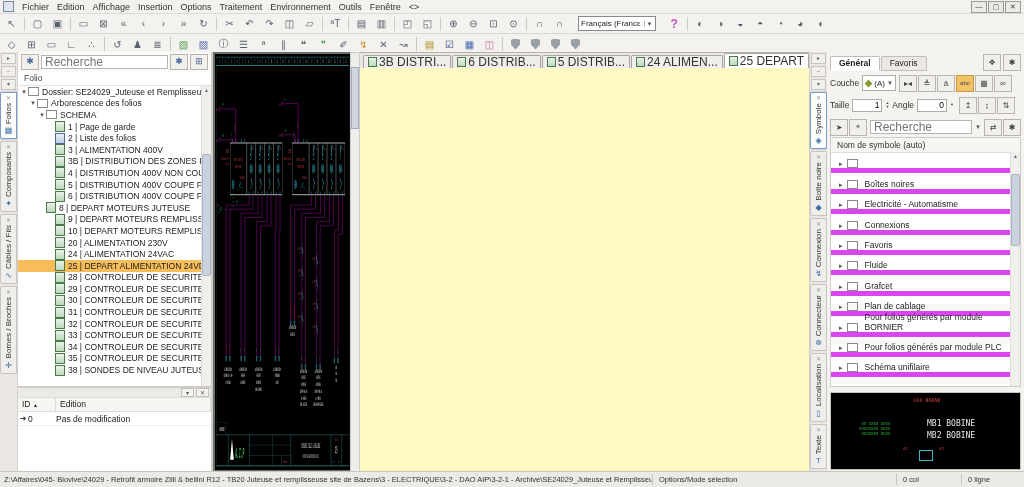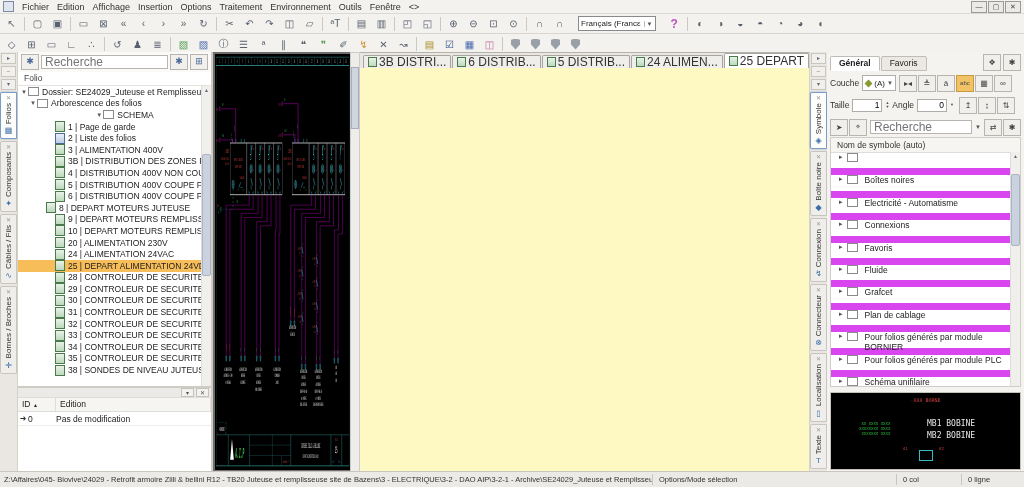--- a/index.html
+++ b/index.html
@@ -75,21 +75,21 @@
 .rp-label{color:#333;font-size:8.5px}
 .mini-btn{width:16px;height:15px;border:1px solid #b8b5b0;background:#f1efeb;display:flex;align-items:center;justify-content:center;font-size:8px;color:#444;flex:none}
 .mini-btn.active{background:#f2c366;border-color:#c89a3e}
 .mini-input{width:30px;height:13px;border:1px solid #b0ada8;text-align:right;font-size:8.5px;padding:0 2px;font-family:"Liberation Sans",sans-serif;box-sizing:border-box}
 .spin{display:flex;flex-direction:column;font-size:4px;color:#555;line-height:4px}
 .dropdown{display:flex;align-items:center;gap:2px;border:1px solid #b0ada8;background:#fff;height:14px;padding:0 2px;font-size:8px}
 .dropdown .dd{font-size:6px;color:#555}
 .diamond{width:7px;height:7px;background:#8a9a30;transform:rotate(45deg) scale(.8)}
 .rp-listwrap{flex:1;position:relative;border:1px solid #d0cdc8;background:#fff;min-height:0;overflow:hidden}
 .list-header{height:14px;line-height:14px;padding:0 6px;background:#f6f5f2;border-bottom:1px solid #ddd;font-size:8.5px;color:#333}
-.sym-row{height:15.4px;display:flex;align-items:flex-start;gap:4px;border-bottom:7px solid #d946ef;padding-left:8px;font-size:8.5px;color:#222}
+.sym-row{height:15.4px;display:flex;align-items:flex-end;gap:4px;border-bottom:5px solid #d946ef;padding-left:8px;font-size:8.5px;color:#222}
 .sym-row .caret{font-size:7px;color:#555}
 .preview{height:76px;background:#000;border:1px solid #c5c2bc;margin-top:5px;position:relative;flex:none;font-family:"DejaVu Sans Mono",monospace}
 .pv-red{position:absolute;top:4px;left:0;right:0;text-align:center;color:#d04040;font-size:5px}
 .pv-w1{position:absolute;top:26px;left:96px;color:#e8e8e8;font-size:8px}
 .pv-w2{position:absolute;top:38px;left:96px;color:#e8e8e8;font-size:8px}
 .pv-green{position:absolute;top:28px;left:28px;color:#2bbf3f;font-size:4px;line-height:5px;text-align:right}
 .pv-coil{position:absolute;bottom:8px;left:50%;width:12px;height:9px;border:1px solid #39b9c9;transform:translateX(-50%)}
 .pv-pin{position:absolute;bottom:18px;color:#c04040;font-size:4px}
 
 .statusbar{position:absolute;bottom:0;left:0;right:0;height:15px;background:#eceae6;border-top:1px solid #c9c6c0;display:flex;align-items:center;font-size:7.5px;color:#333;padding:0 4px;gap:0}
@@ -245,21 +245,21 @@
           <div class="trow" style="padding-left: 2px;">
             <span class="caret">▾</span>
             <span class="fold"></span>
             <span>Dossier: SE24029_Juteuse et Remplisseuse ZILLI &amp; BE</span>
           </div>
           <div class="trow" style="padding-left: 11px;">
             <span class="caret">▾</span>
             <span class="fold"></span>
             <span>Arborescence des folios</span>
           </div>
-          <div class="trow" style="padding-left: 20px; justify-content: center;">
+          <div class="trow" style="padding-left: 20px;">
             <span class="caret">▾</span>
             <span class="fold"></span>
             <span>SCHEMA</span>
           </div>
           <div class="trow" style="padding-left: 29px;">
             <span class="caret"></span>
             <span class="doc"></span>
             <span>1 | Page de garde</span>
           </div>
           <div class="trow" style="padding-left: 29px;">

